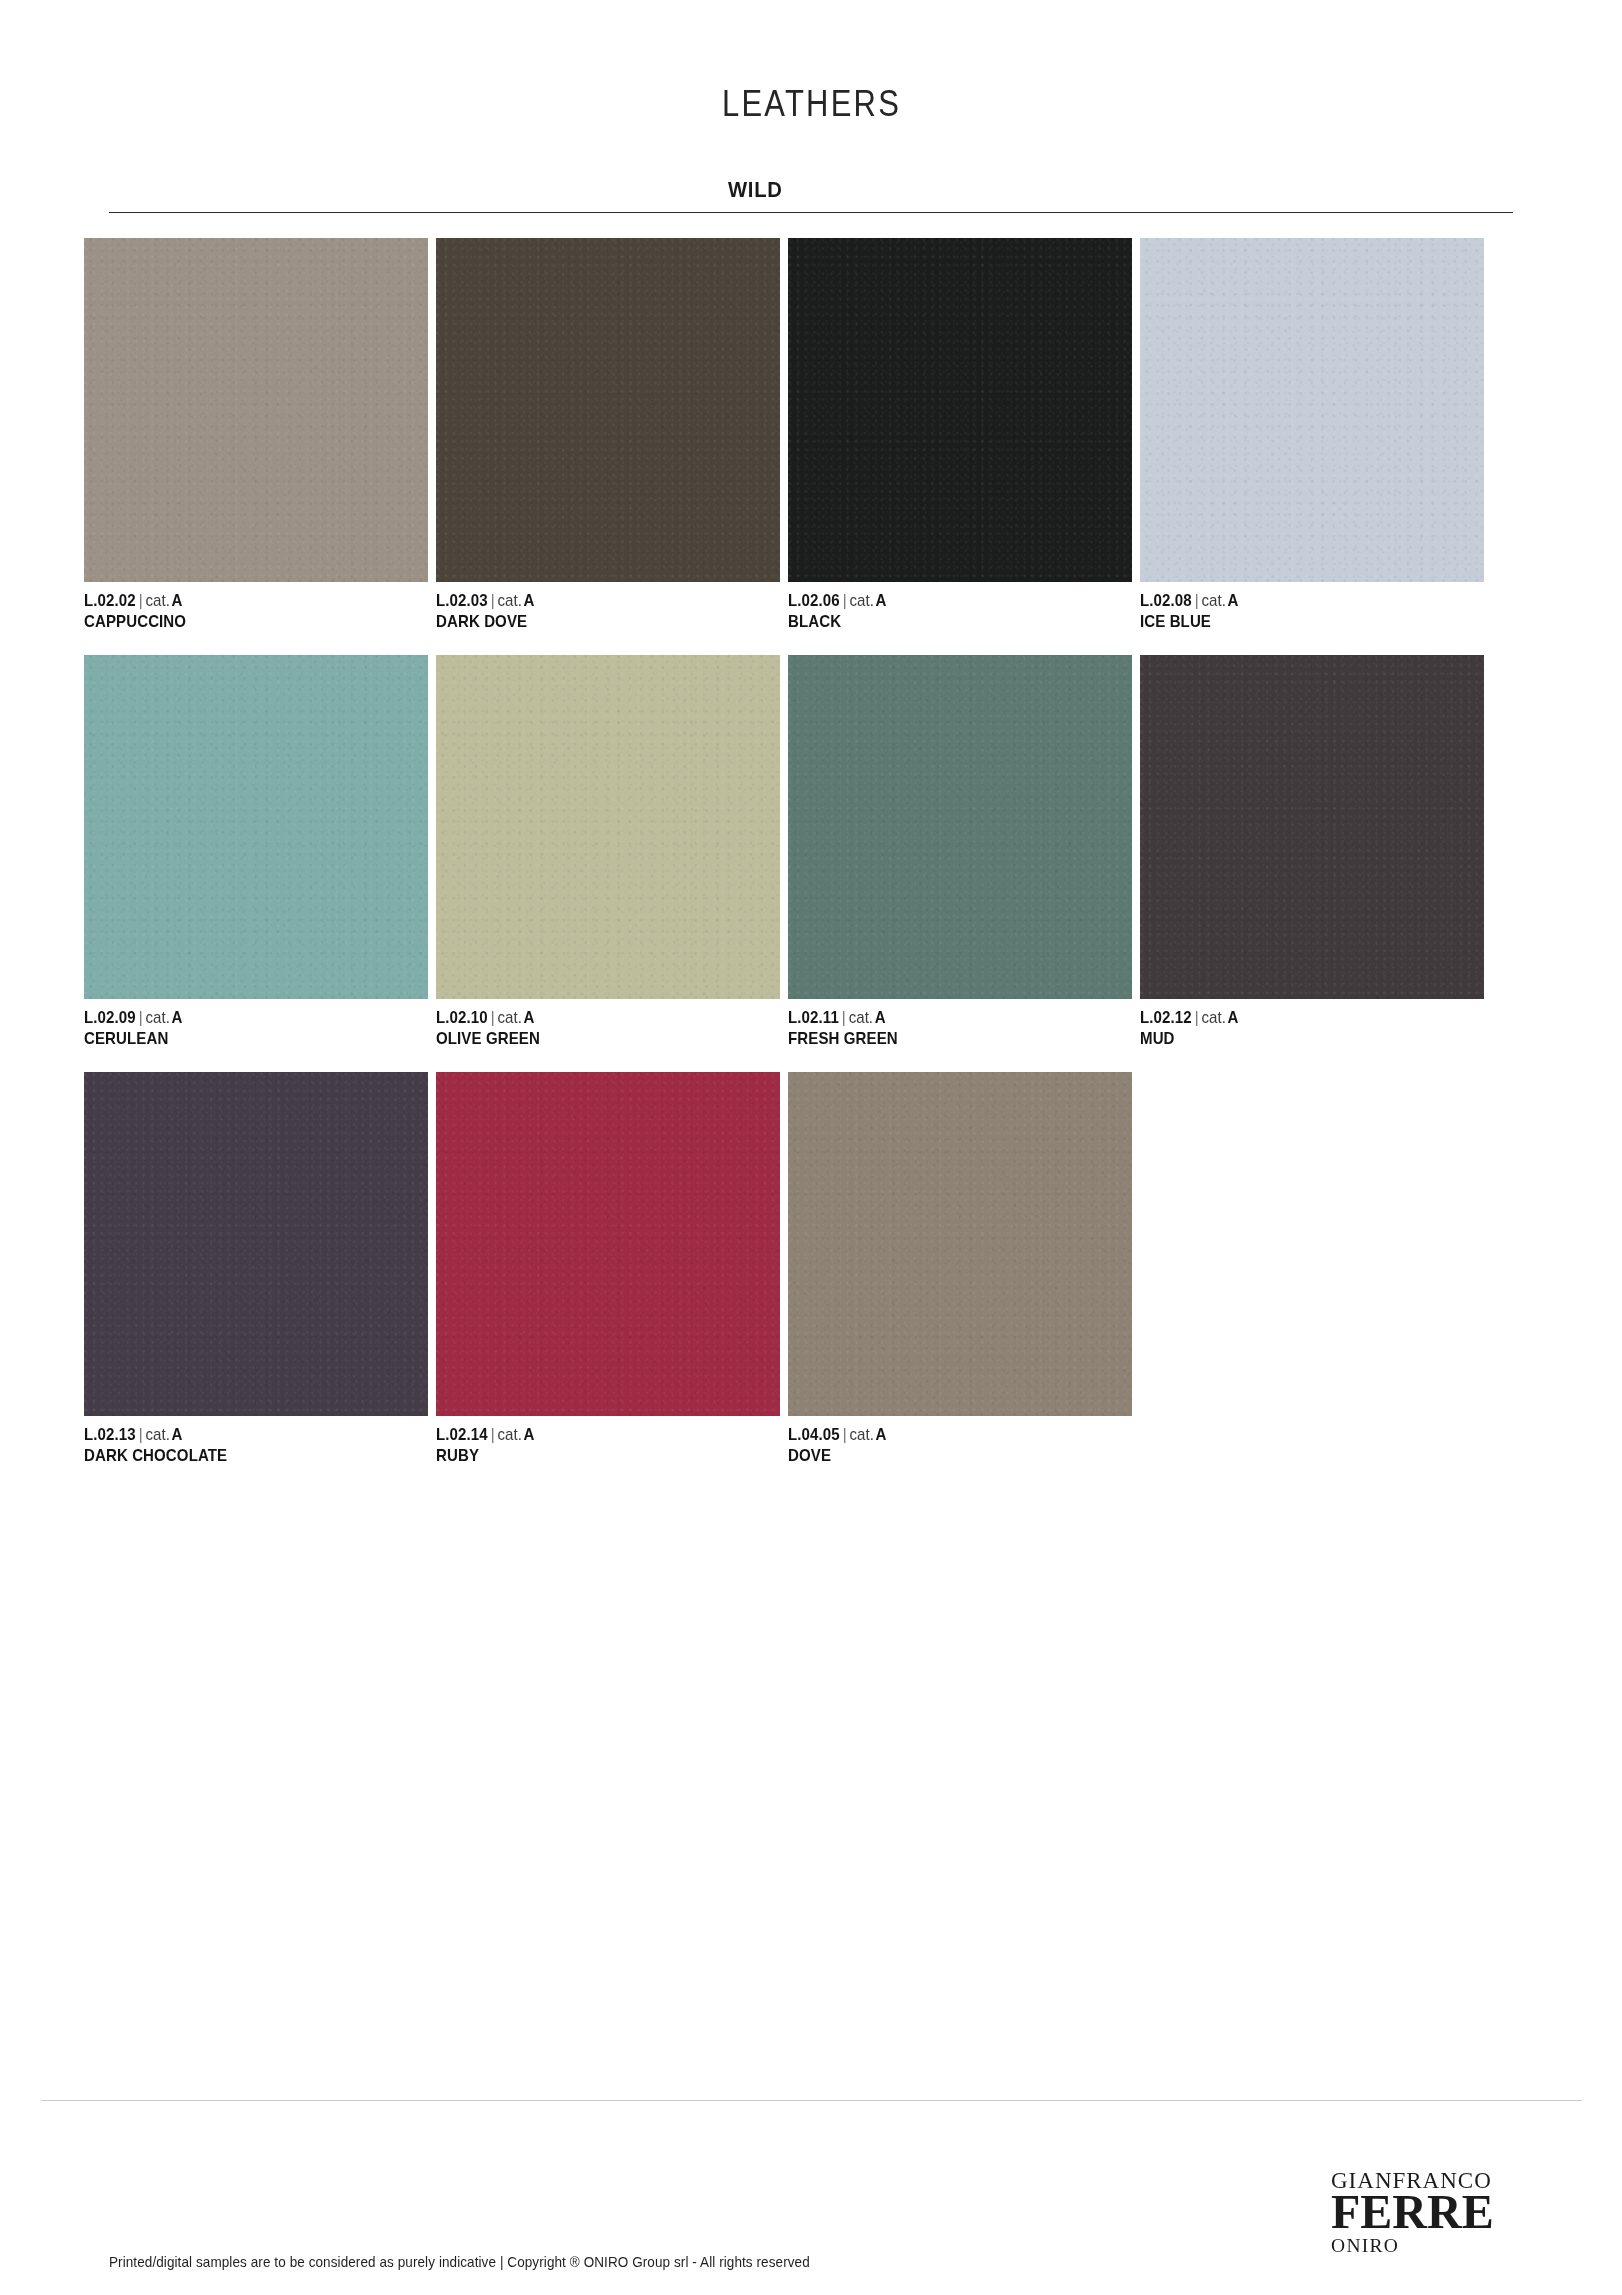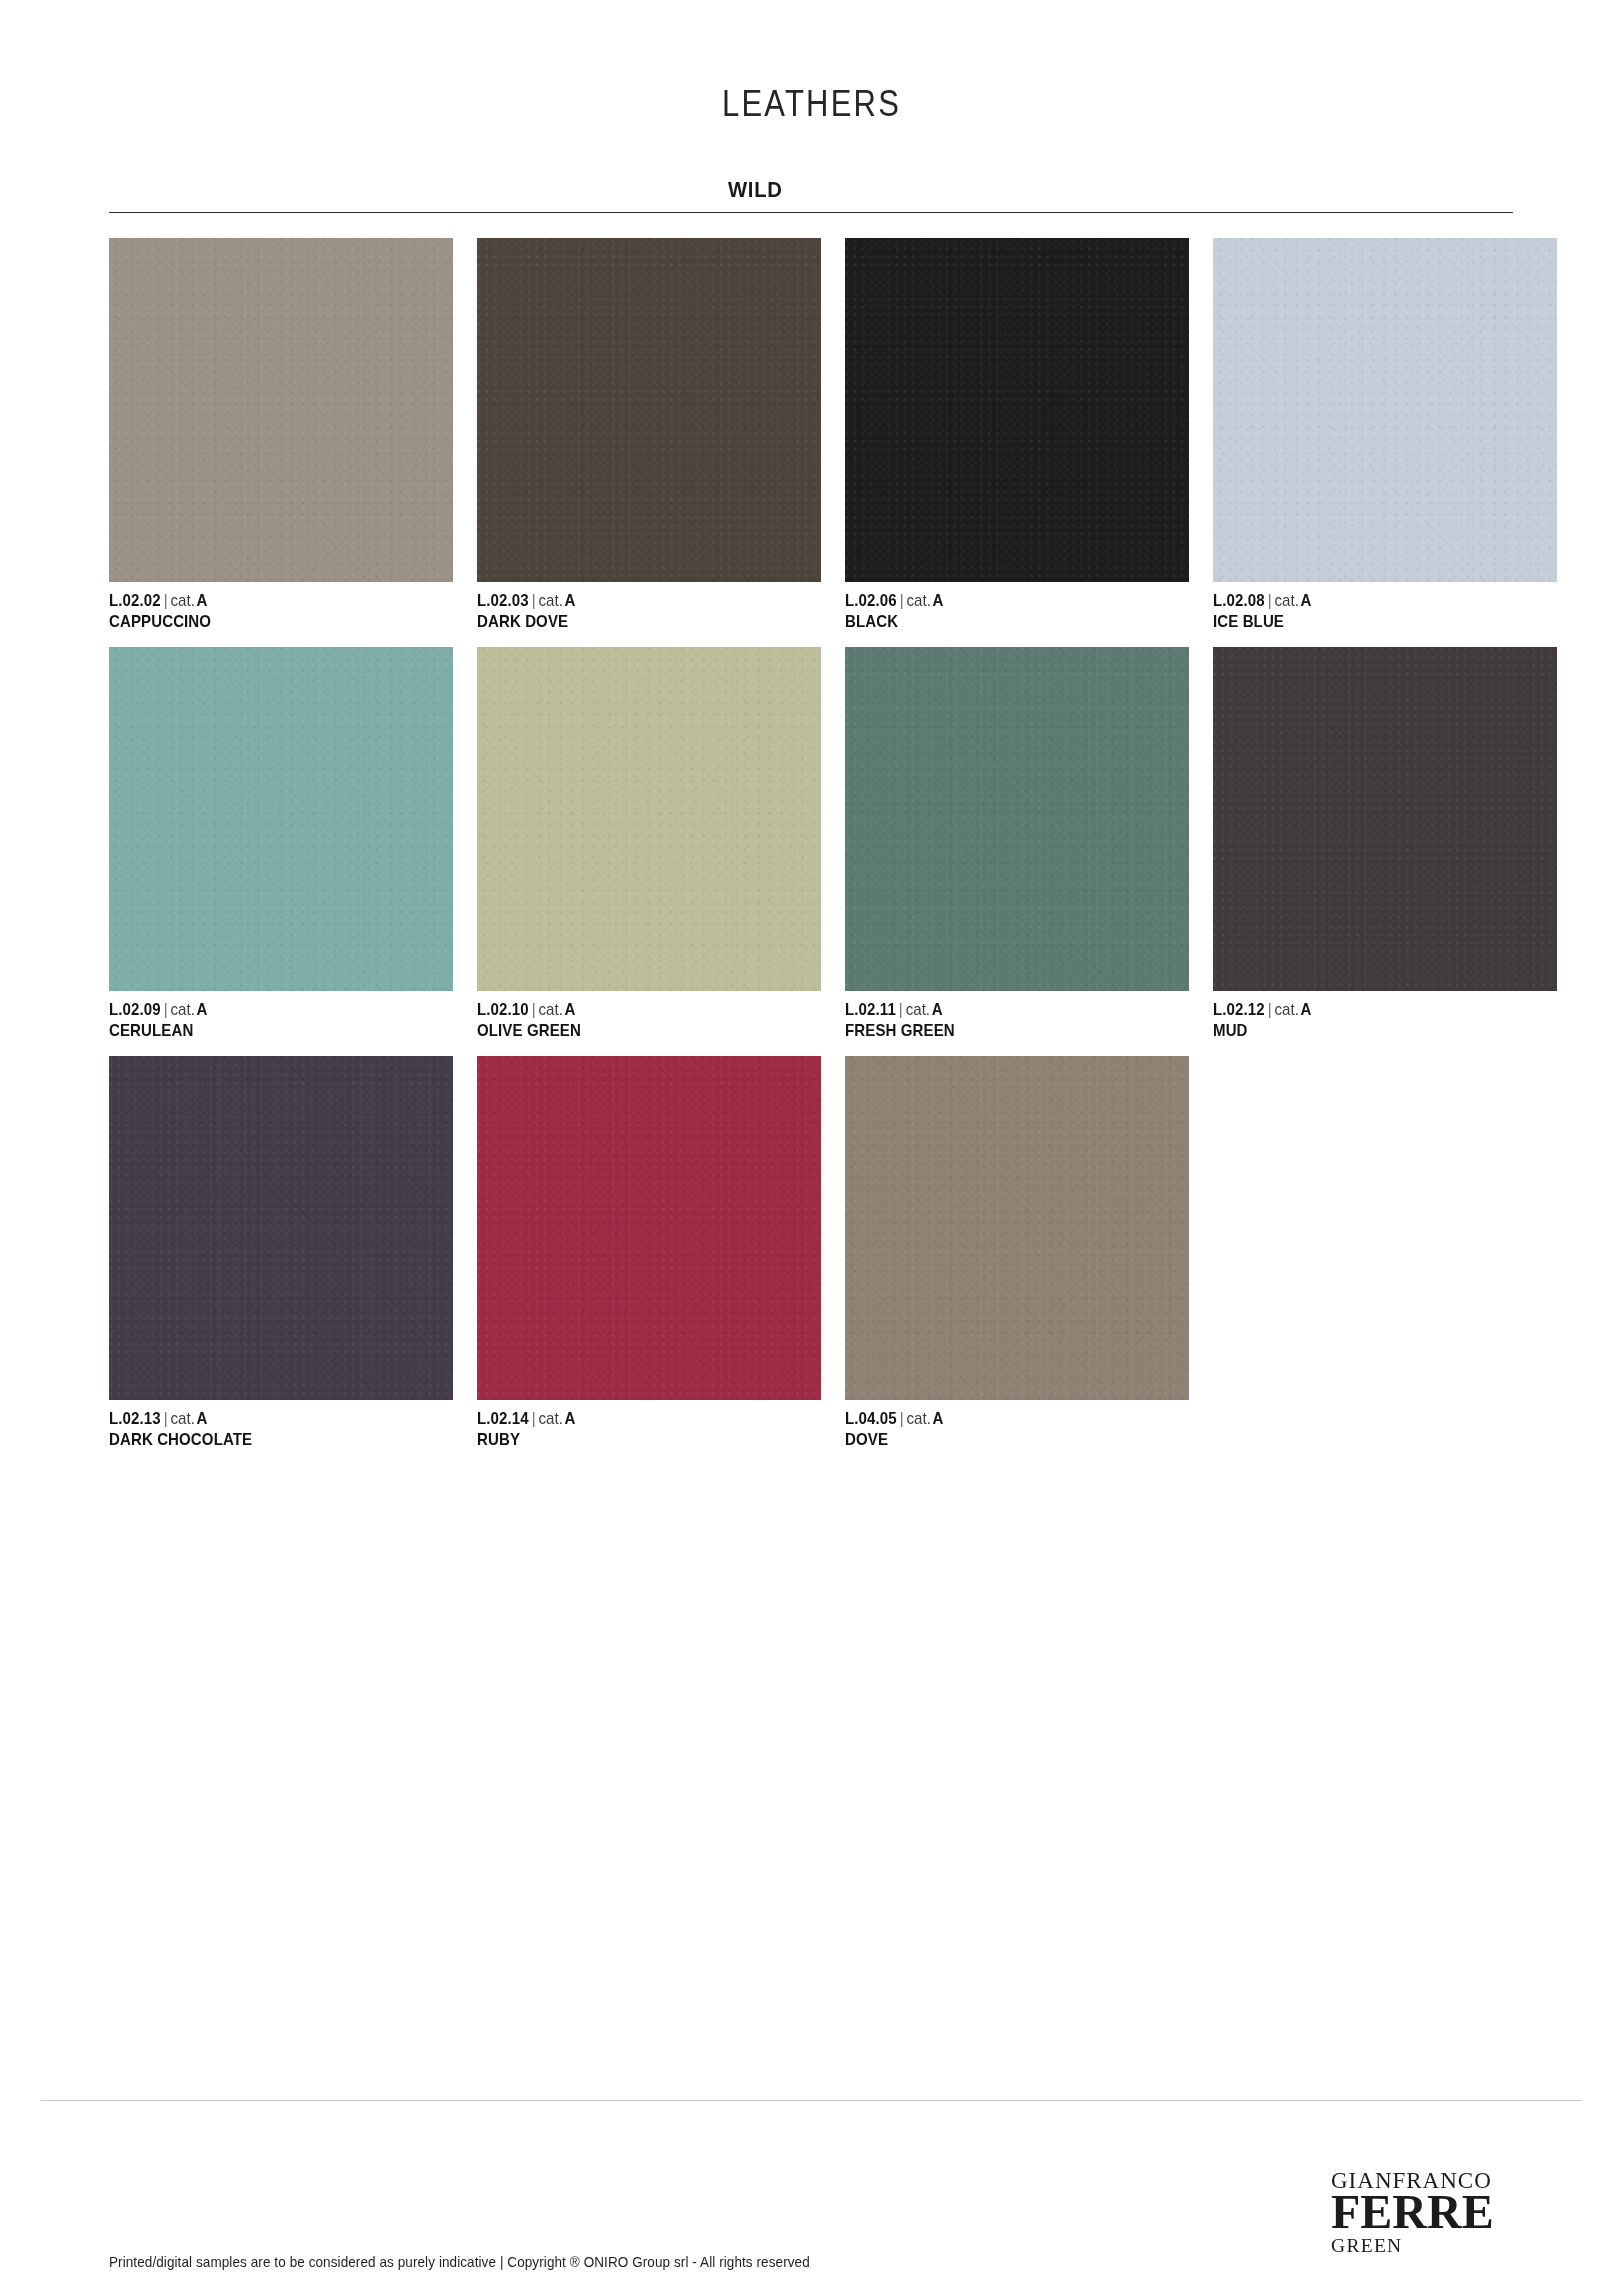--- a/index.html
+++ b/index.html
@@ -46,26 +46,27 @@
     padding-bottom: 9px;
   }
   .section-rule {
     height: 1.3px;
     background: #2b2b2b;
     width: 1404px;
   }
 
   
   .grid {
-    margin: 0 109px;
+    margin: 0 84px;
     display: grid;
     grid-template-columns: repeat(4, 344px);
     column-gap: 24px;
     row-gap: 0px;
     padding-top: 25px;
+    gap: 8px;
   }
 
   .cell {
     width: 344px;
     margin-bottom: 15px;
   }
 
   .swatch {
     width: 344px;
     height: 344px;
@@ -284,16 +285,16 @@
       </div>
     </div>
   </div>
 
 <div class="footer">
   <div class="footer-rule"></div>
   <div class="footer-note">Printed/digital samples are to be considered as purely indicative | Copyright ® ONIRO Group srl - All rights reserved</div>
   <div class="brand-logo">
     <div class="brand-top">GIANFRANCO</div>
     <div class="brand-main">FERRE</div>
-    <div class="brand-sub">GREEN</div>
+    <div class="brand-sub">ONIRO</div>
   </div>
 </div>
 
 
 </body></html>

